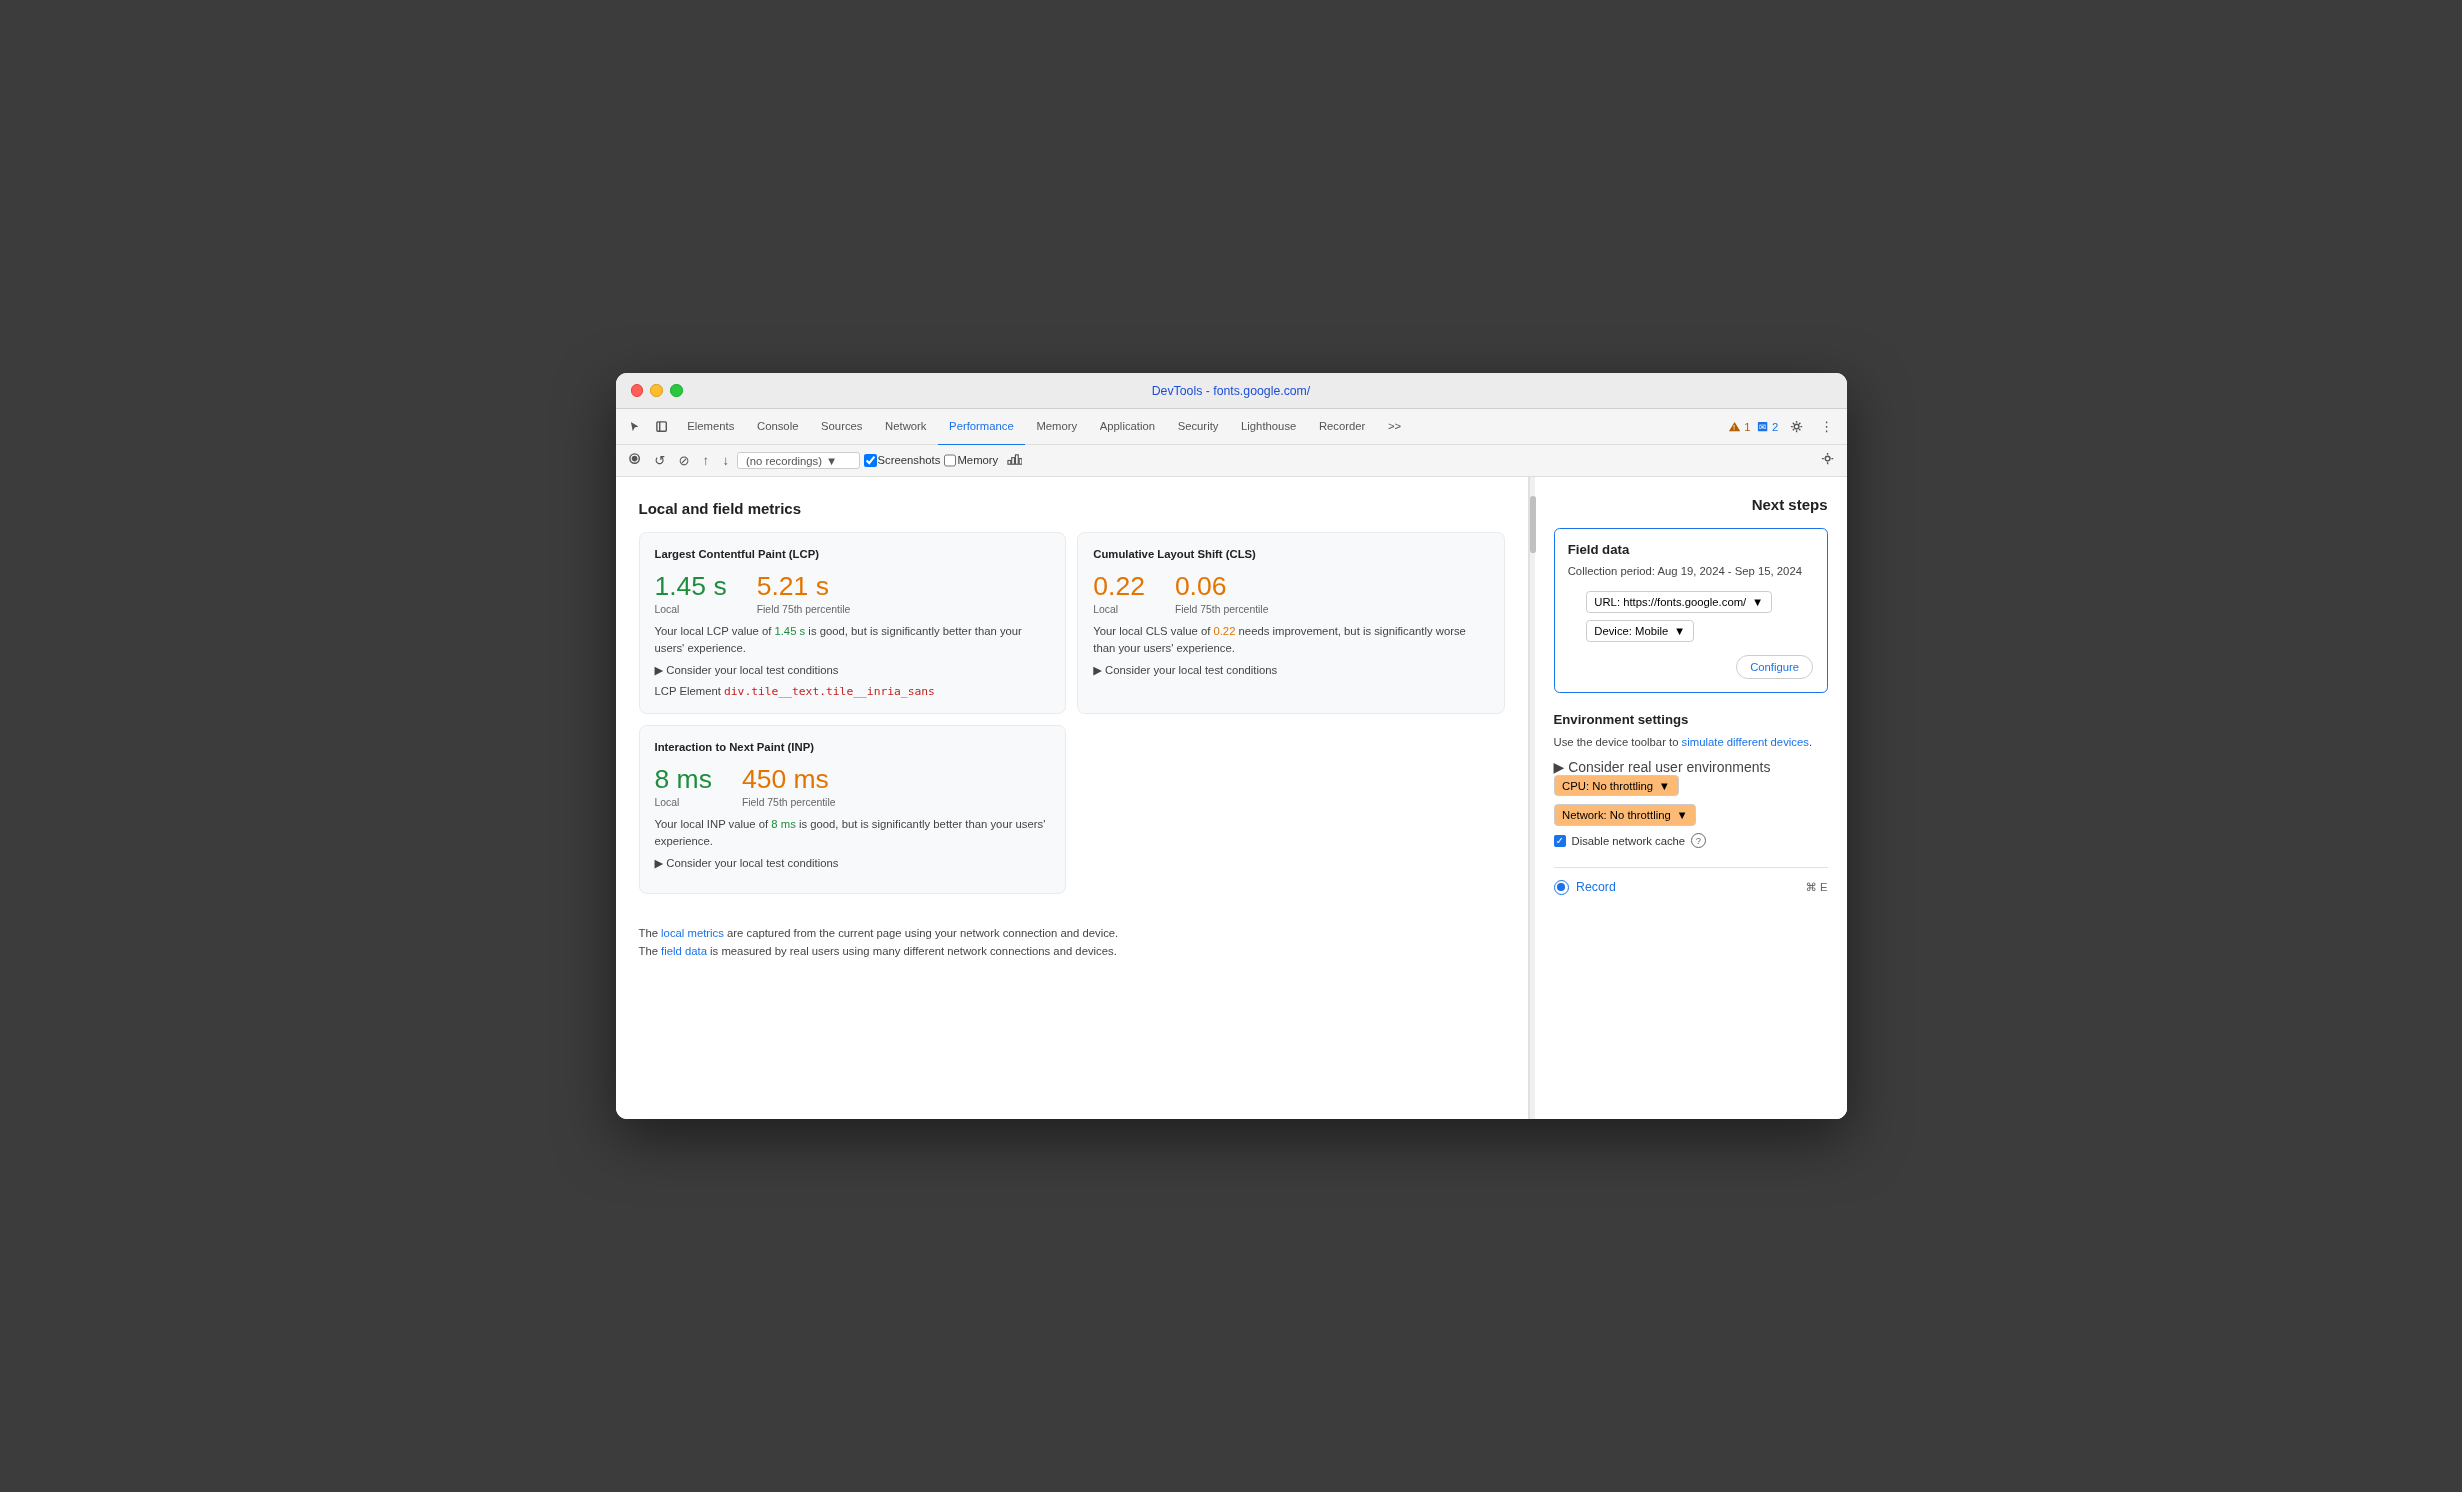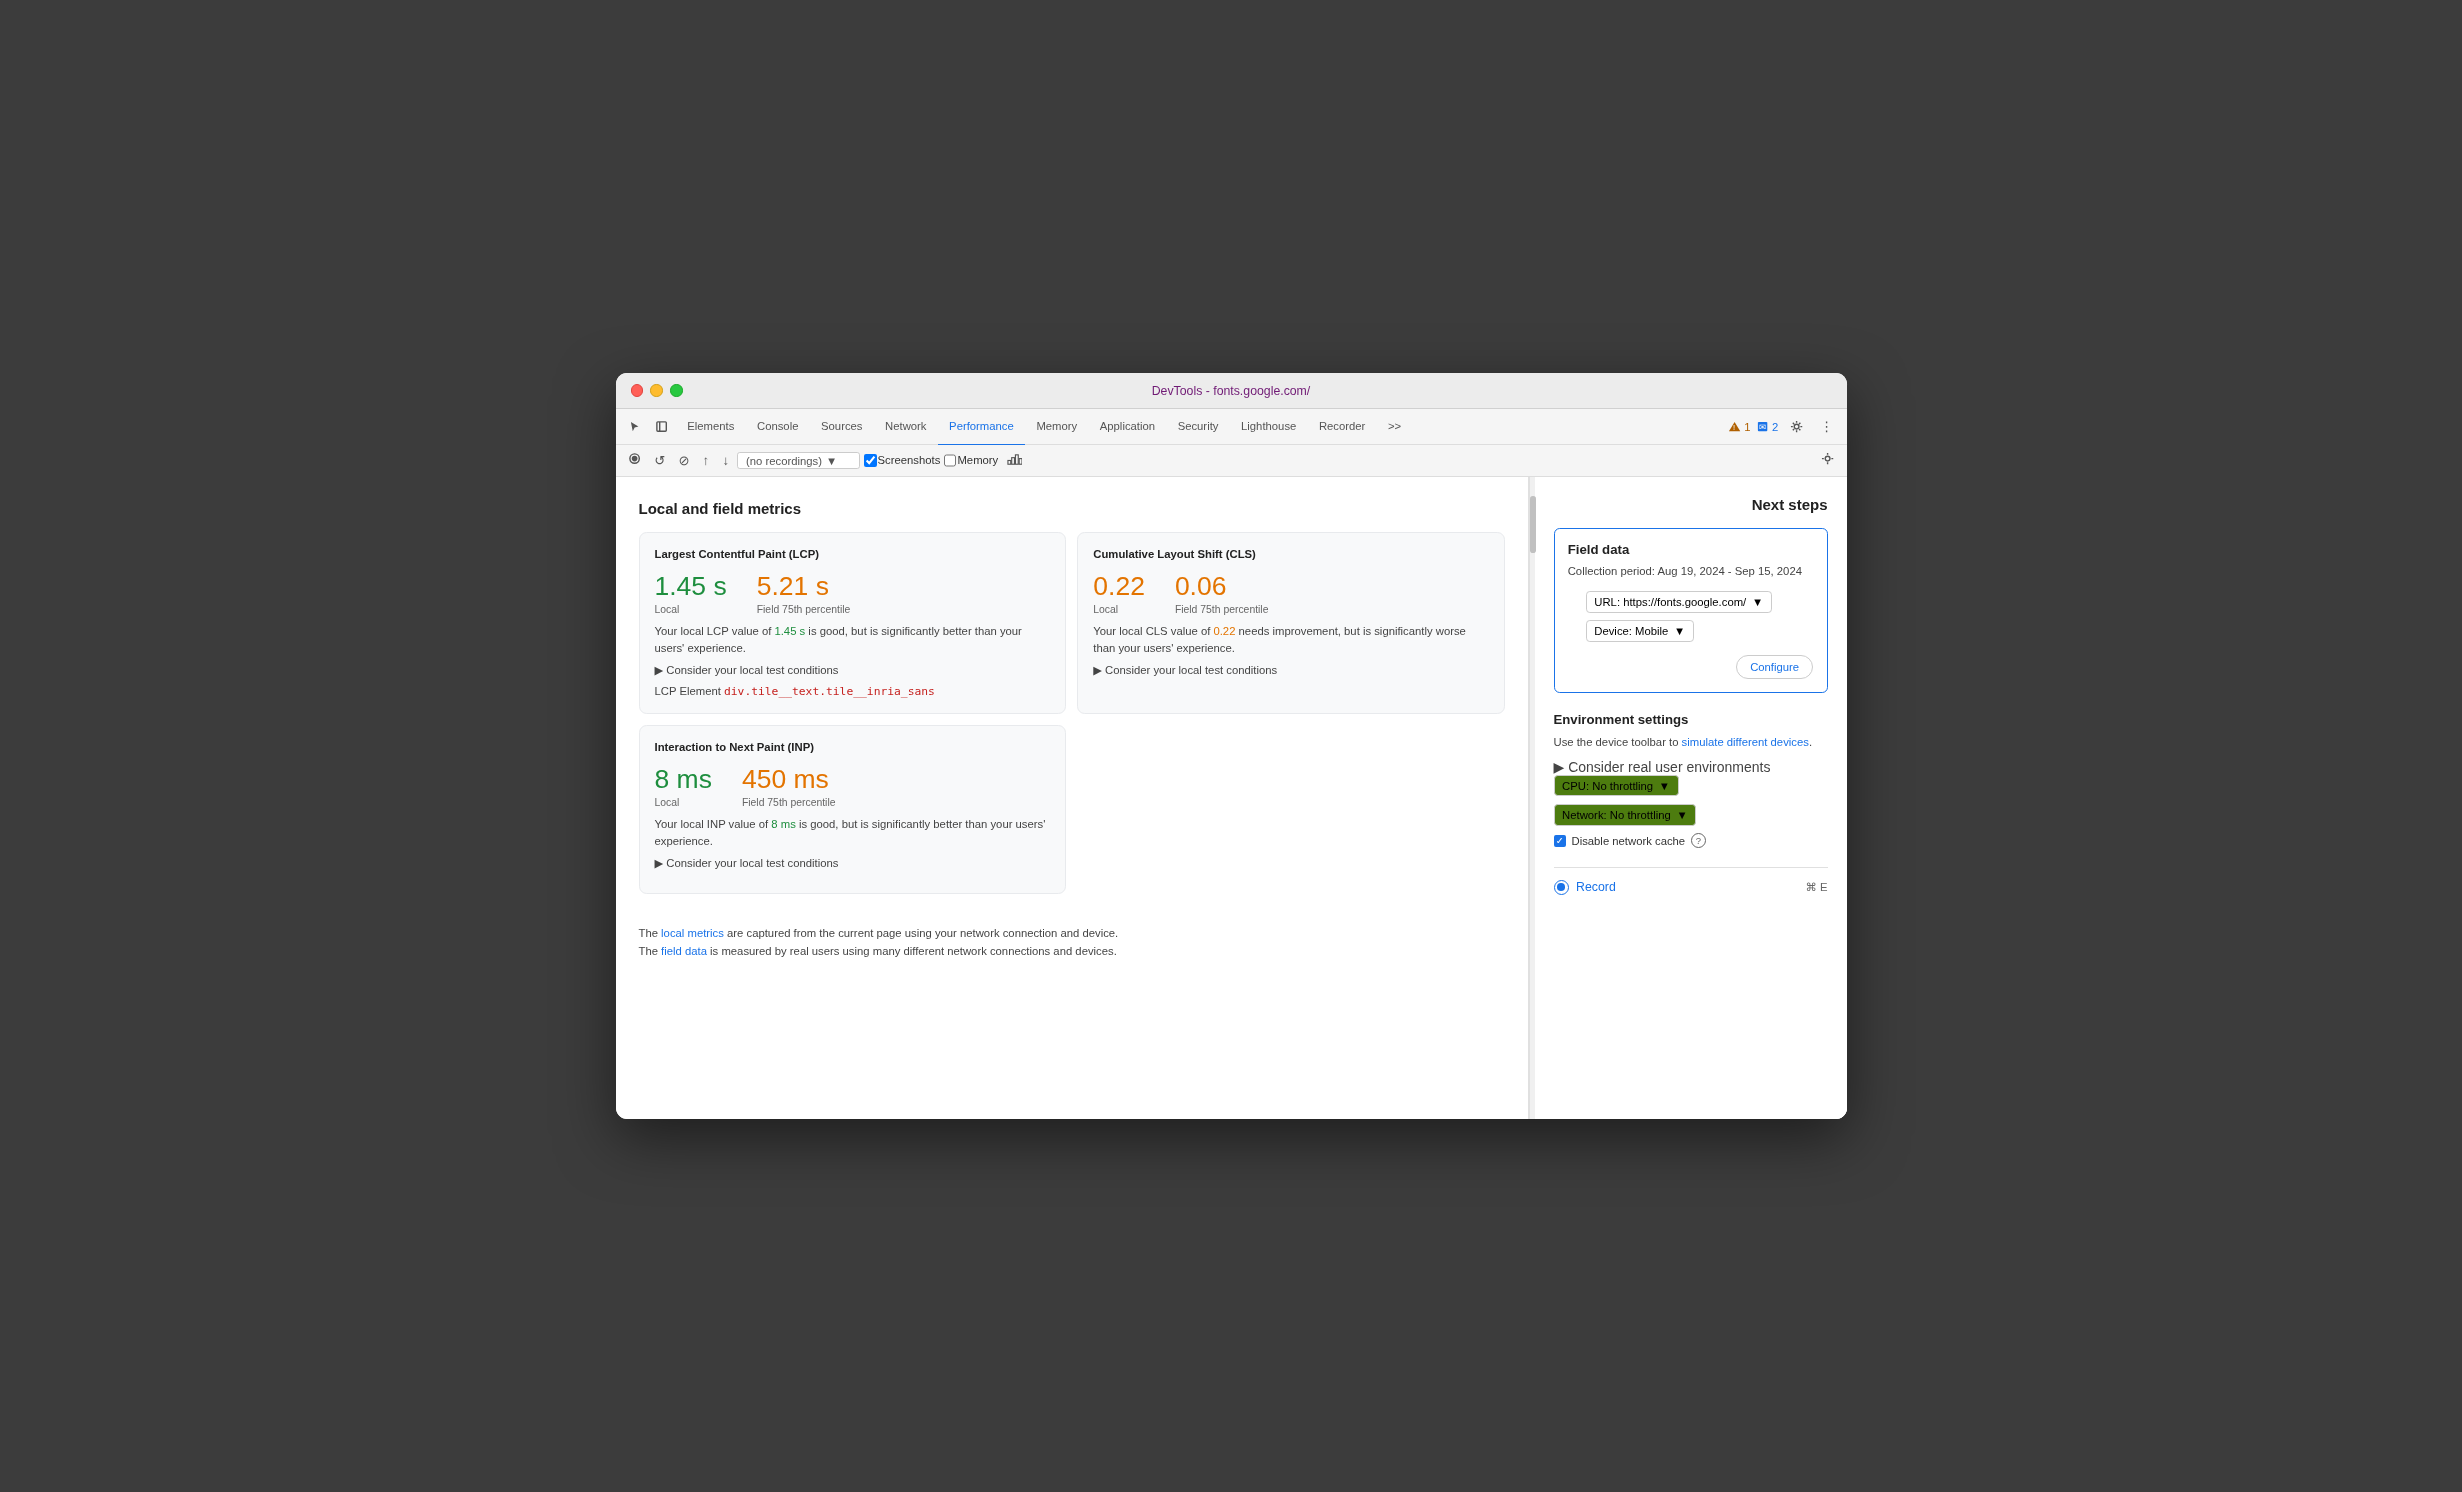--- a/index.html
+++ b/index.html
@@ -39,21 +39,21 @@
       border-radius: 50%;
     }
     .tl-red { background: #ff5f57; border: 0.9px solid #e0443e; }
     .tl-yellow { background: #febc2e; border: 0.9px solid #d4a017; }
     .tl-green { background: #28c840; border: 0.9px solid #1aab29; }
     .title-bar-text {
       position: absolute;
       left: 50%;
       transform: translateX(-50%);
       font-size: 12.3px;
-      color: #701a75;
+      color: #1d4ed8;
       font-weight: 500;
     }
     .devtools-toolbar {
       background: #f5f5f5;
       border-bottom: 0.9px solid #ddd;
       display: flex;
       align-items: center;
       padding: 0 7.6px;
       height: 36px;
       gap: 1.9px;
@@ -325,21 +325,21 @@
     .env-consider {
       font-size: 14px;
       color: #444;
       cursor: pointer;
       margin-bottom: 0;
     }
     .env-dropdown-row {
       margin-bottom: 7.6px;
     }
     .env-select {
-      background: #4d7c0f;
+      background: #fdba74;
       border: 0.9px solid #ccc;
       border-radius: 3.8px;
       padding: 3.8px 7.6px;
       font-size: 11.3px;
       cursor: pointer;
       display: inline-flex;
       align-items: center;
       gap: 5.7px;
     }
     .checkbox-row {

